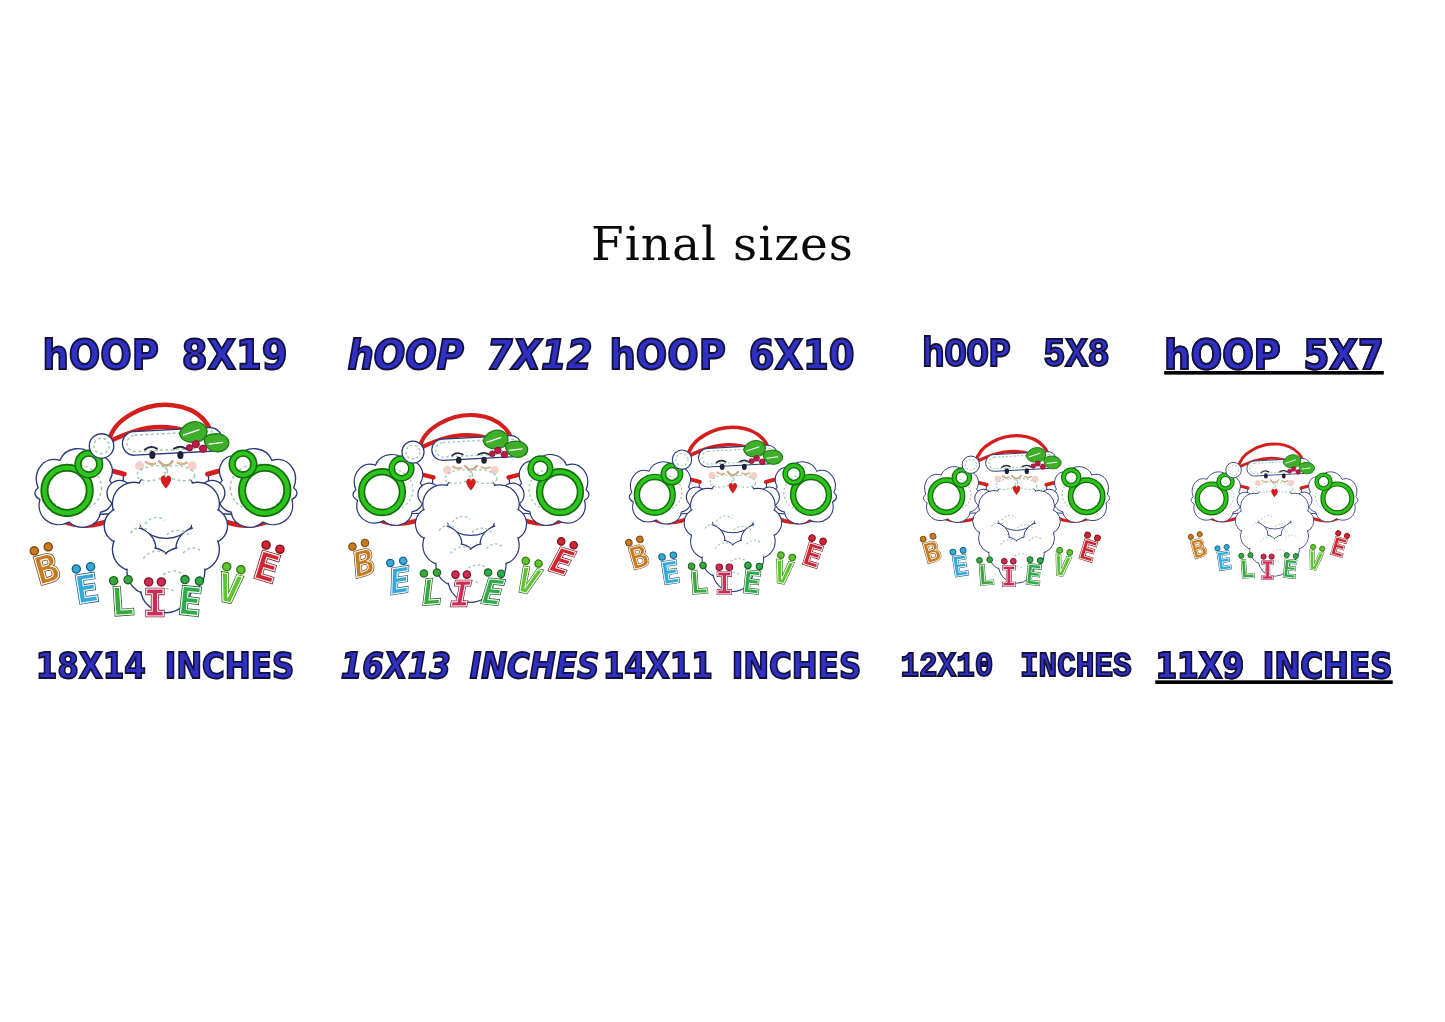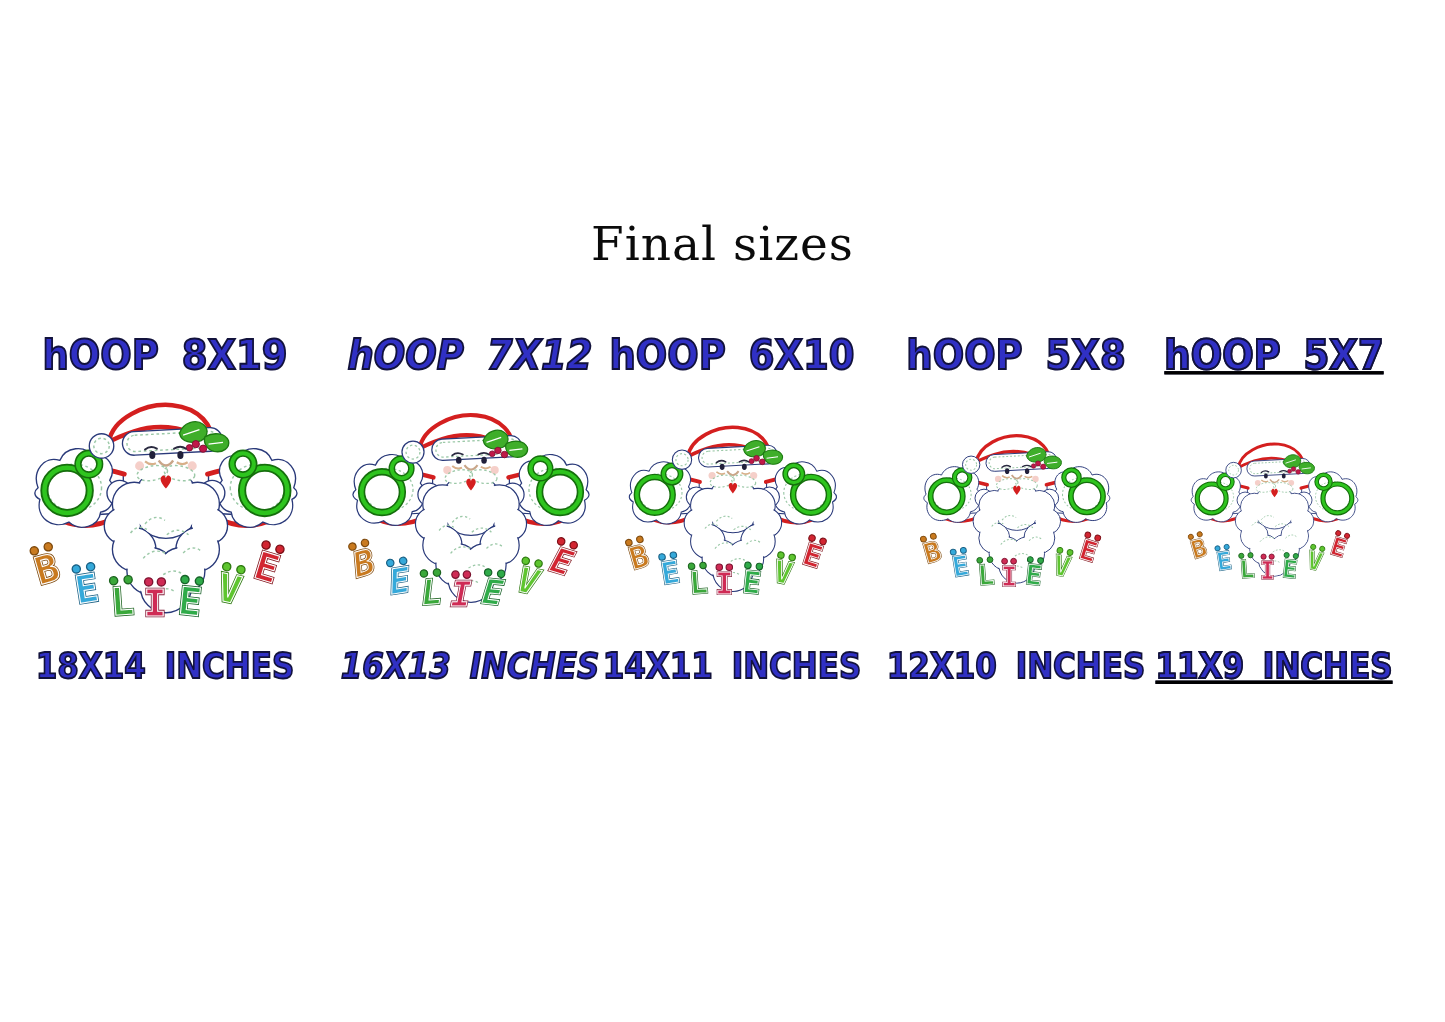--- a/index.html
+++ b/index.html
@@ -204,21 +204,21 @@
 <div class="col" style="left:732px;">
   <div class="hoop-label">hOOP 6X10</div>
   <div class="santa-wrap">
     <svg viewBox="0 0 300 255" style="width:215px">
         <use href="#santa-art"></use>
       </svg>
   </div>
   <div class="inches-label">14X11 INCHES</div>
 </div>
 
-<div class="col" style="left:1016px;">
+<div class="col" style="left:1016px;font-family:Liberation Mono, monospace;">
   <div class="hoop-label">hOOP 5X8</div>
   <div class="santa-wrap">
     <svg viewBox="0 0 300 255" style="width:193px">
         <use href="#santa-art"></use>
       </svg>
   </div>
   <div class="inches-label">12X10 INCHES</div>
 </div>
 
 <div class="col" style="left:1274px;text-decoration:underline;">

